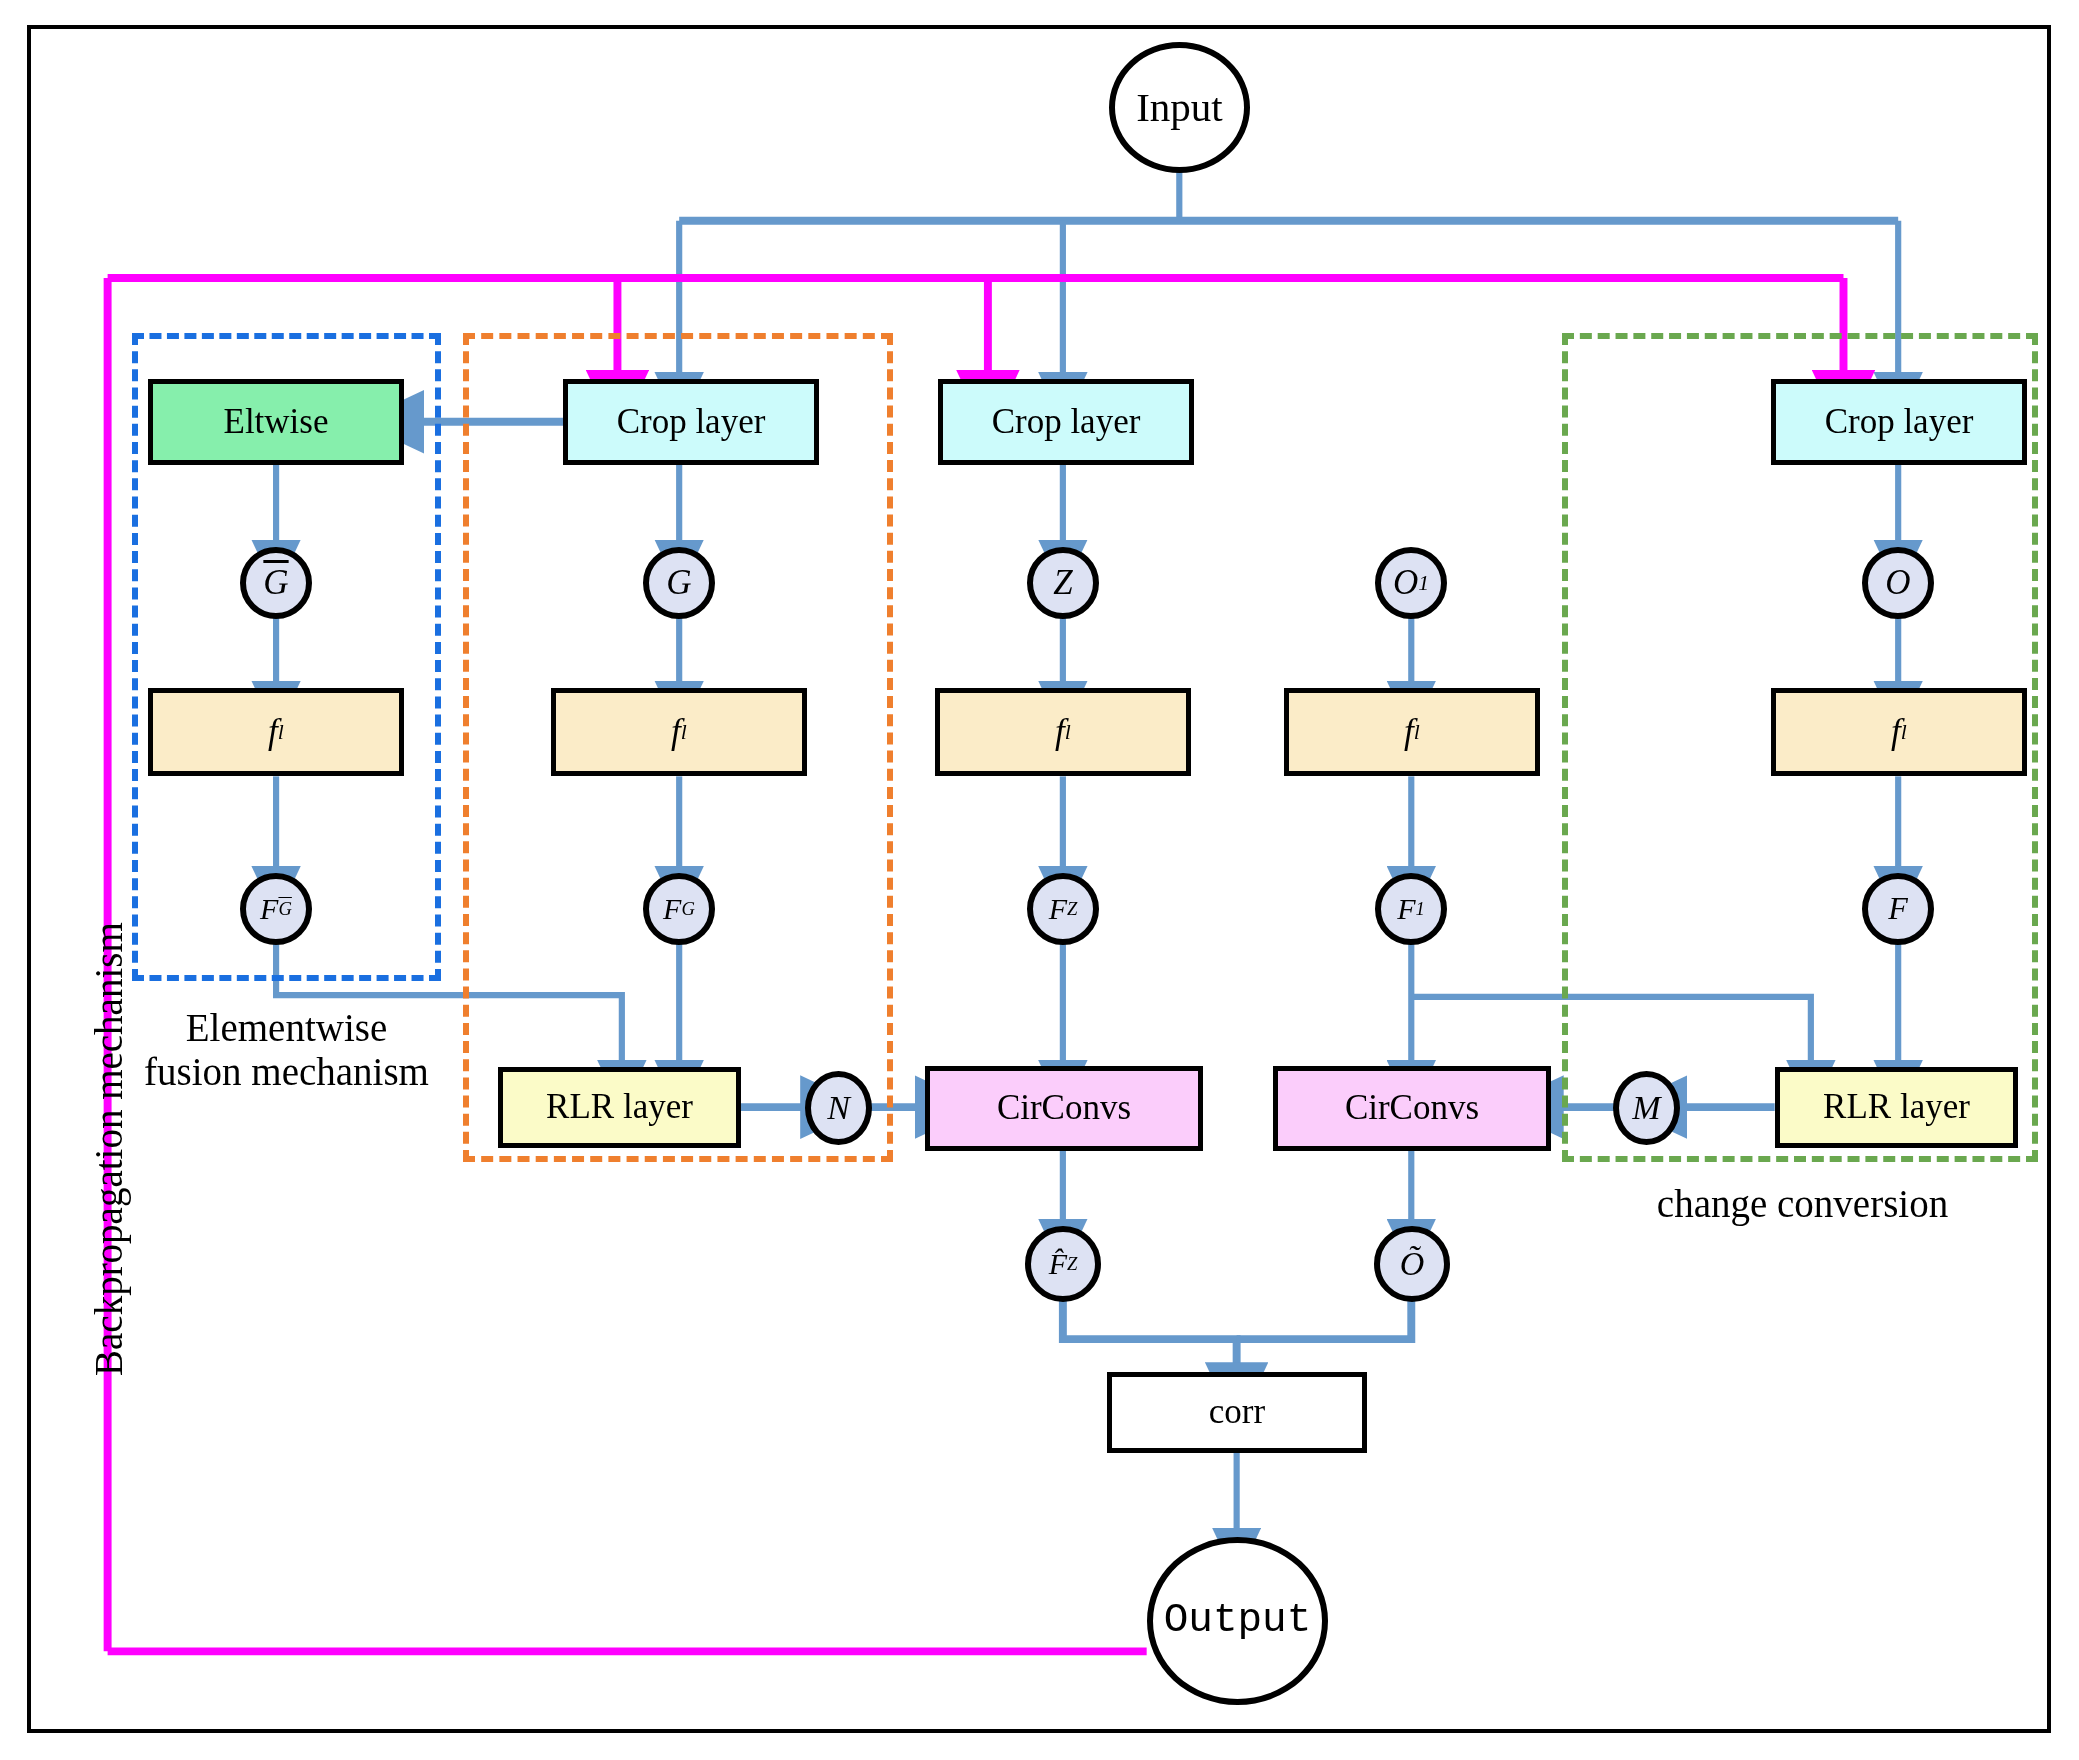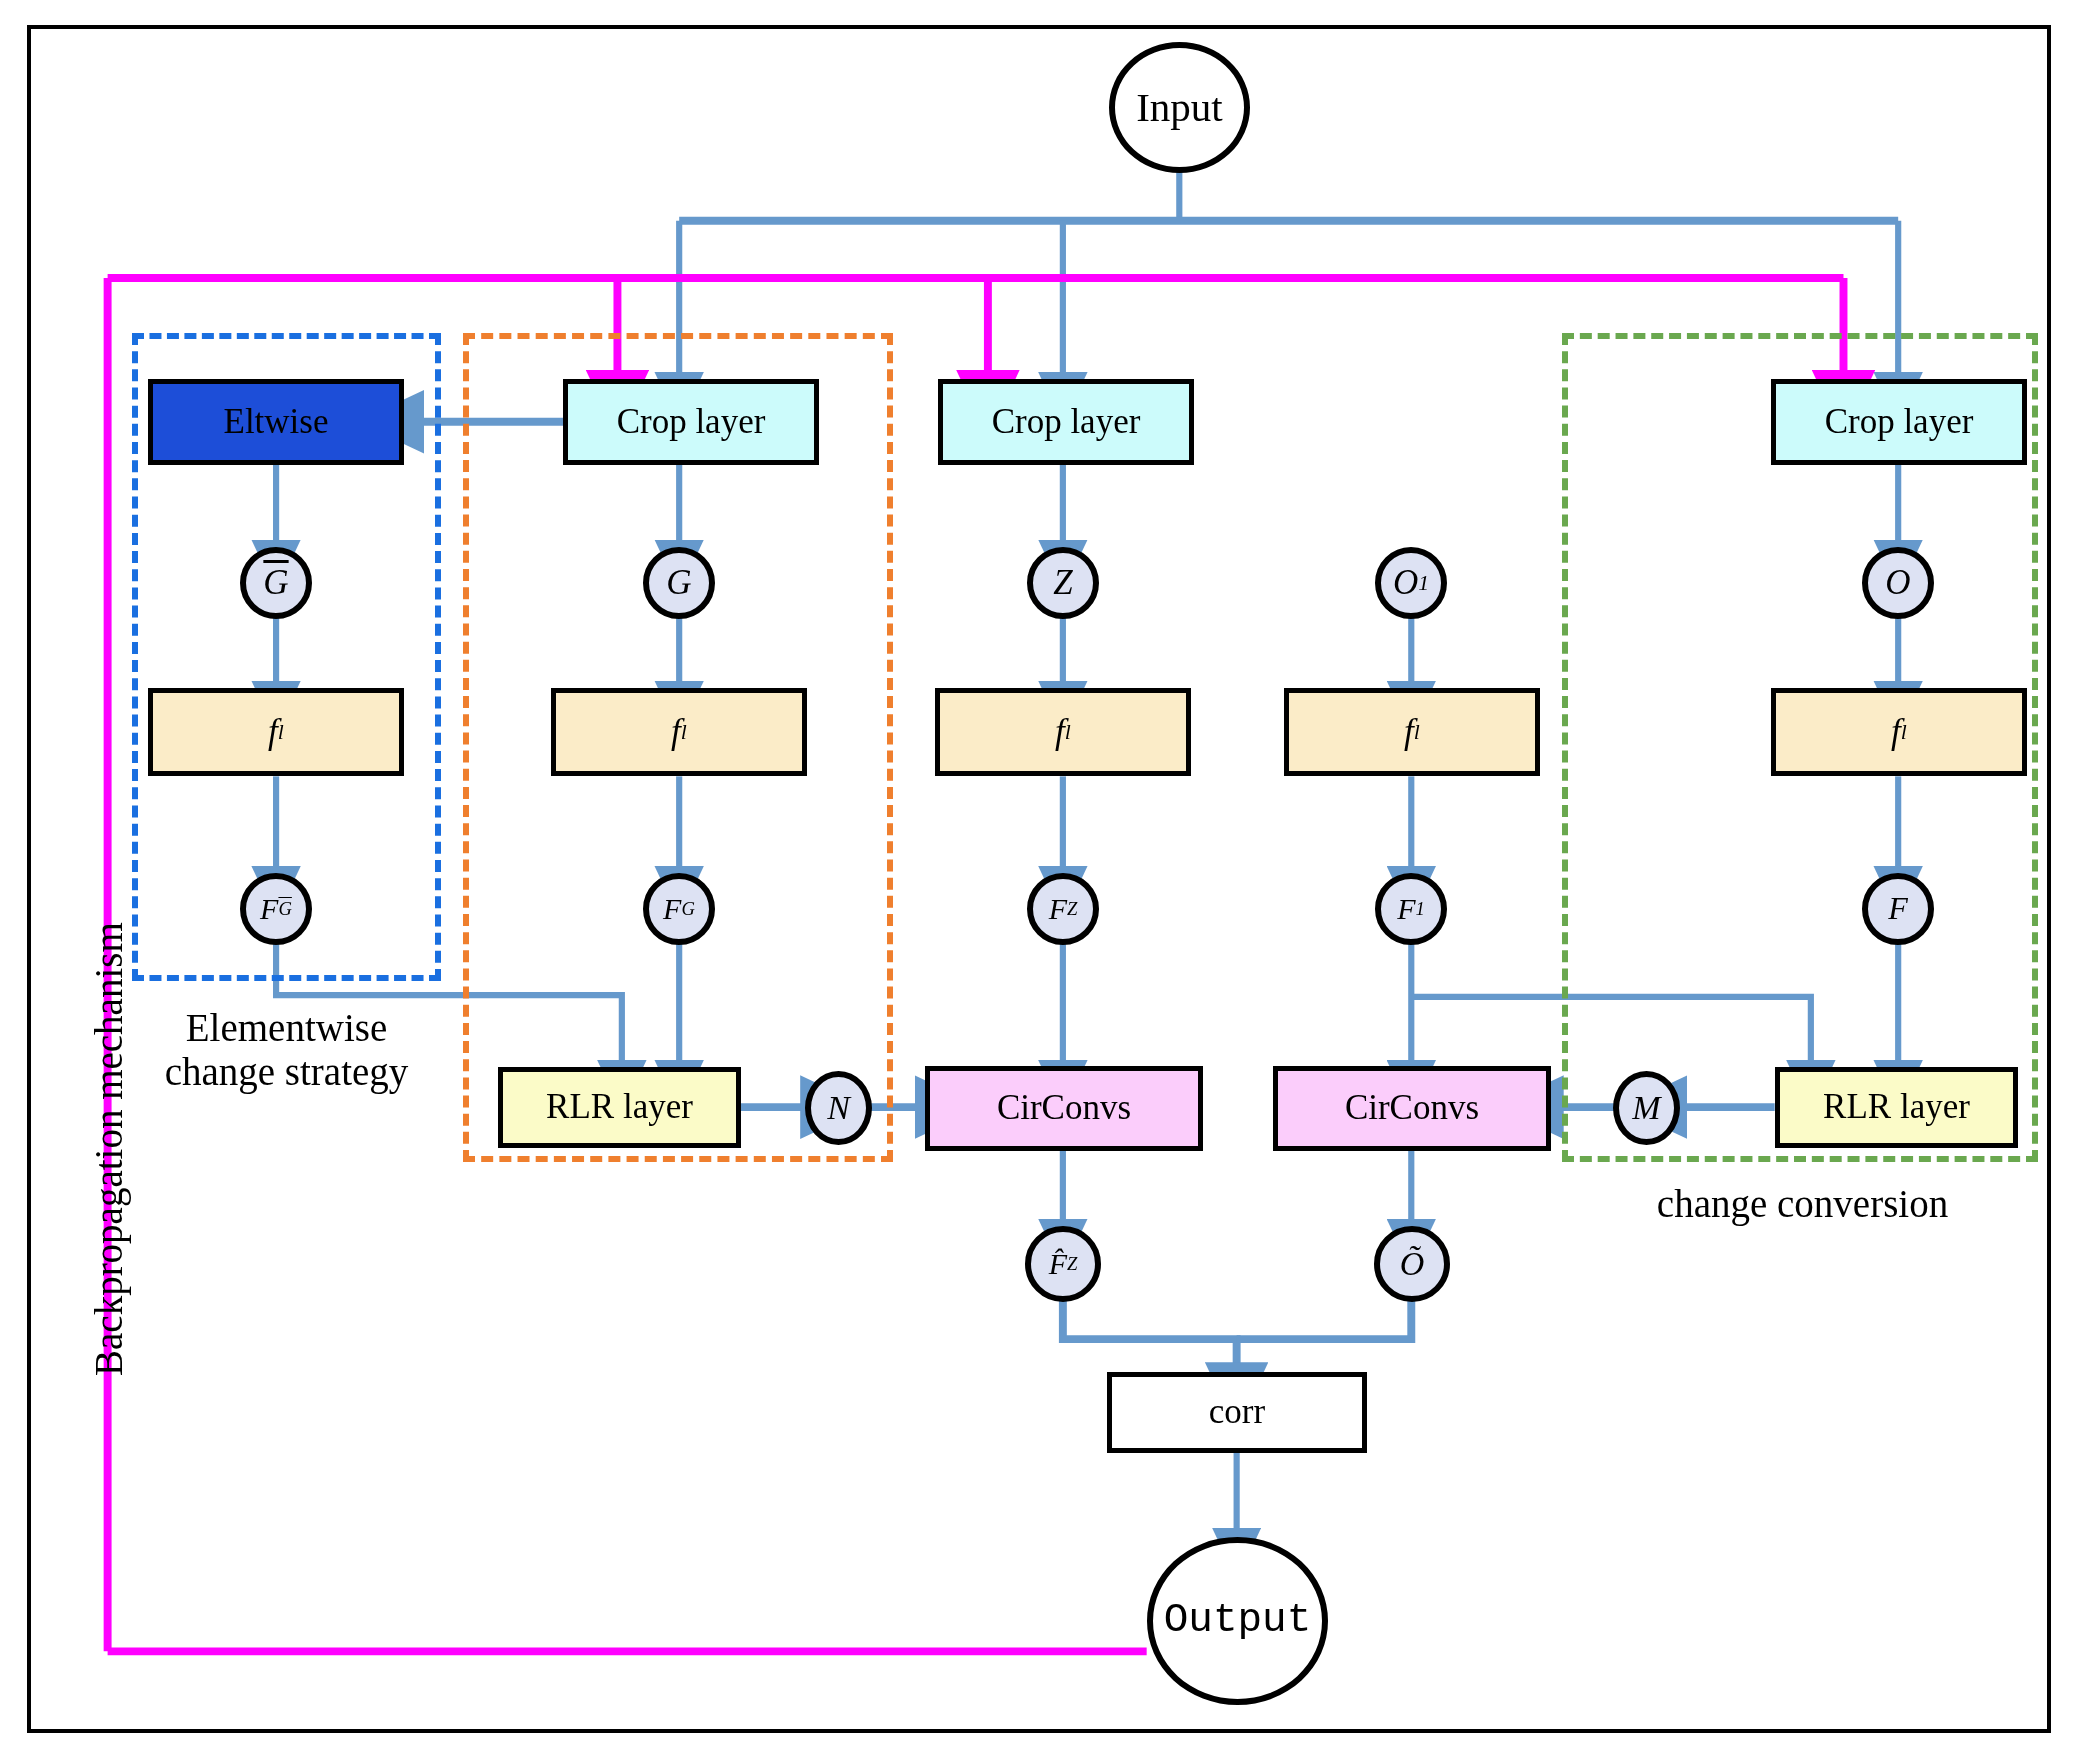--- a/index.html
+++ b/index.html
@@ -109,21 +109,21 @@
   <div class="dashregion" style="left:1562px;top:333px;width:476px;height:829px;border:6.2px dashed #6aa84f;"></div>
 
   <div class="node bigcirc" style="left:1109px;top:42px;width:141px;height:131px;">
     <span>Input</span>
   </div>
 
   <div class="node bigcirc" style="left:1147px;top:1537px;width:181px;height:168px;font-family:Liberation Mono, monospace;">
     <span>Output</span>
   </div>
 
-  <div class="node boxnode" style="left:148px;top:379px;width:256px;height:86px;background:#1d4ed8;">
+  <div class="node boxnode" style="left:148px;top:379px;width:256px;height:86px;background:#86efac;">
     <span>Eltwise</span>
   </div>
 
   <div class="node boxnode" style="left:563px;top:379px;width:256px;height:86px;background:#ccfbfb;">
     <span>Crop layer</span>
   </div>
 
   <div class="node boxnode" style="left:938px;top:379px;width:256px;height:86px;background:#ccfbfb;">
     <span>Crop layer</span>
   </div>
@@ -230,21 +230,21 @@
   <div class="node smallcirc" style="left:1374px;top:1226px;width:76px;height:76px;font-size:34px;">
     <span>Õ</span>
   </div>
 
   <div class="node boxnode" style="left:1107px;top:1372px;width:260px;height:81px;background:#ffffff;">
     <span>corr</span>
   </div>
 
   <div class="caption" style="left:132px;top:1006px;width:309px;">
     <div>Elementwise</div>
-    <div>change strategy</div>
+    <div>fusion mechanism</div>
   </div>
 
 
   <div class="caption" style="left:1562px;top:1182px;width:481px;">
     <div>change conversion</div>
   </div>
 
   <div class="vlabel" style="left:86px;top:1376px;">Backpropagation mechanism</div>
 
 </div>

